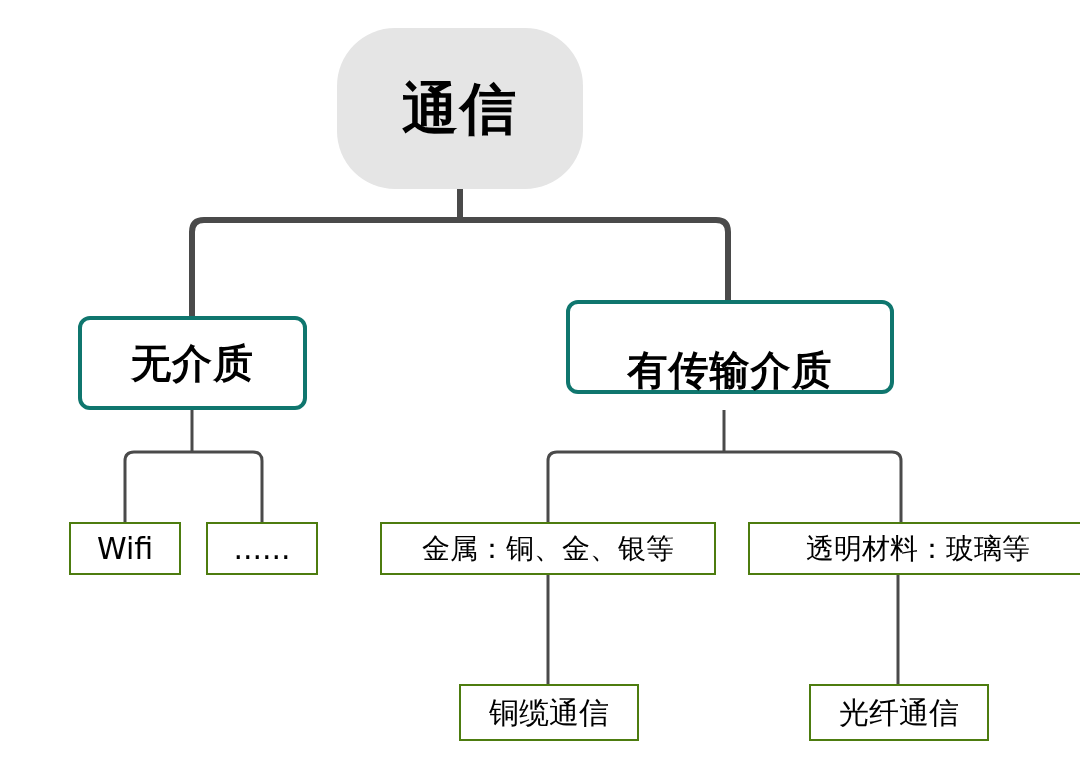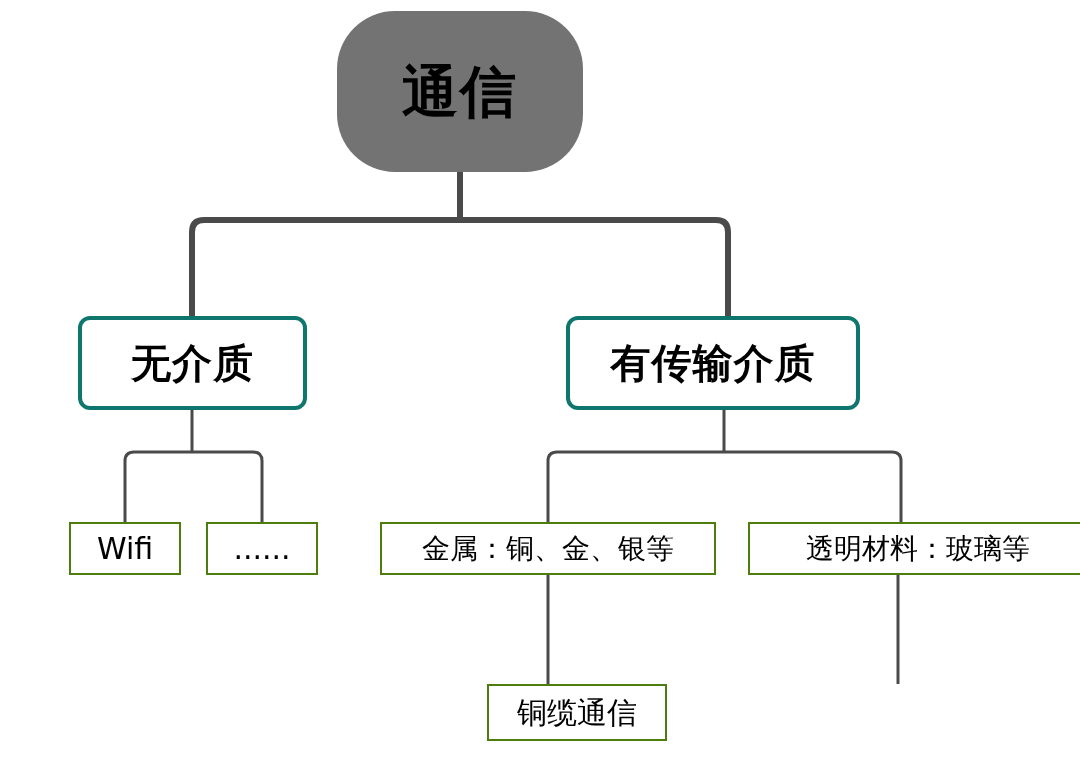--- a/index.html
+++ b/index.html
@@ -31,27 +31,28 @@
     display: flex;
     align-items: center;
     justify-content: center;
     text-align: center;
     background: #ffffff;
     color: #000000;
     z-index: 2;
   }
   
   .node-root {
-    background: #737373;
+    background: #e5e5e5;
     border: none;
     border-radius: 58px;
     font-weight: bold;
     font-size: 56px;
     letter-spacing: 2px;
     line-height: 1;
+    margin-top: 17px;
   }
   
   .node-l2 {
     border: 4px solid #0f766e;
     border-radius: 12px;
     font-weight: bold;
     font-size: 40px;
     letter-spacing: 1px;
     line-height: 1;
   }
@@ -95,38 +96,41 @@
   </svg>
 
   <div class="node node-root" style="left:337px; top:11px; width:246px; height:161px;">
     <span class="node-label">通信</span>
   </div>
 
   <div class="node node-l2" style="left:78px; top:316px; width:229px; height:94px;">
     <span class="node-label">无介质</span>
   </div>
 
-  <div class="node node-l2" style="left:566px; top:316px; width:294px; height:94px;">
+  <div class="node node-l2" style="left:566px; top:300px; width:328px; height:94px;align-items:flex-end;">
     <span class="node-label">有传输介质</span>
   </div>
 
   <div class="node node-box" style="left:69px; top:522px; width:112px; height:53px;">
     <span class="node-label">Wifi</span>
   </div>
 
   <div class="node node-box" style="left:206px; top:522px; width:112px; height:53px;">
     <span class="node-label">......</span>
   </div>
 
   <div class="node node-box small-text" style="left:380px; top:522px; width:336px; height:53px;">
     <span class="node-label">金属：铜、金、银等</span>
   </div>
 
   <div class="node node-box small-text" style="left:748px; top:522px; width:340px; height:53px;">
     <span class="node-label">透明材料：玻璃等</span>
   </div>
 
-  <div class="node node-box" style="left:459px; top:684px; width:180px; height:57px;margin-left:28px;">
+  <div class="node node-box" style="left:459px; top:684px; width:180px; height:57px;">
     <span class="node-label">铜缆通信</span>
   </div>
 
+  <div class="node node-box" style="left:809px; top:684px; width:180px; height:57px;">
+    <span class="node-label">光纤通信</span>
+  </div>
 
 </div>
 
 </body></html>

